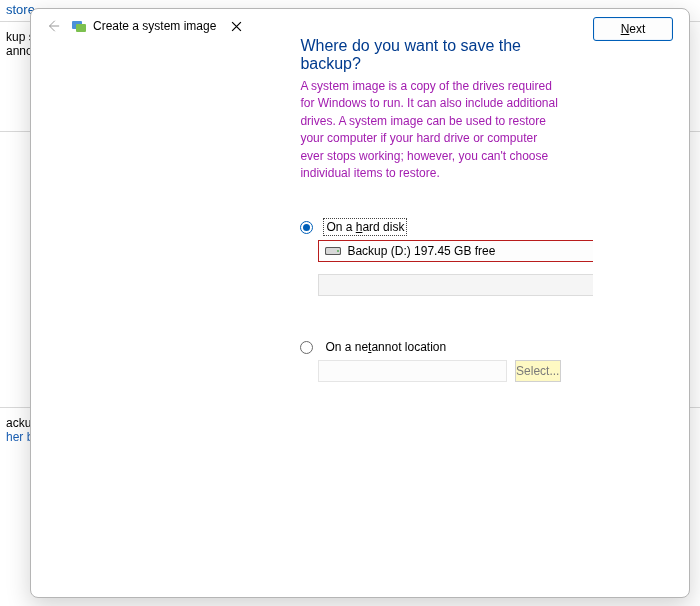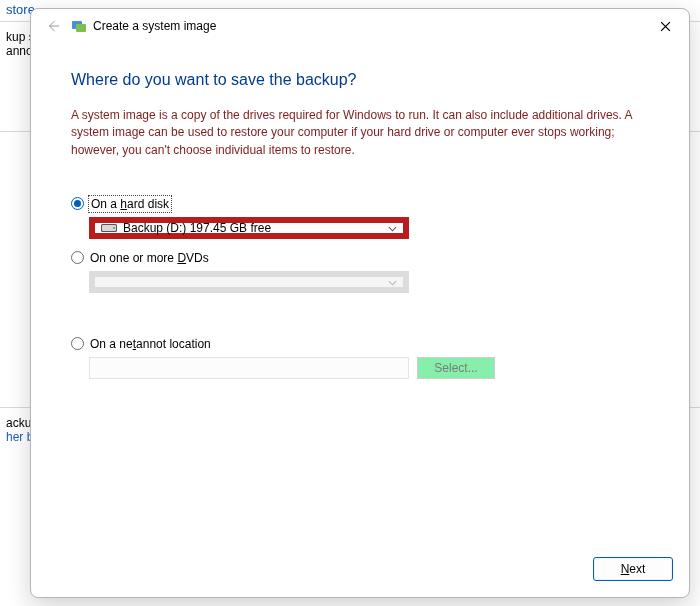--- a/index.html
+++ b/index.html
@@ -25,21 +25,21 @@
     position: absolute;
     left: 30px;
     top: 8px;
     width: 660px;
     height: 590px;
     background: #fff;
     border: 1px solid #b5b5b5;
     border-radius: 8px;
     box-shadow: 0 8px 24px rgba(0,0,0,0.18);
     display: flex;
-    flex-direction: column;
+    flex-direction: row;
   }
   .titlebar {
     height: 34px;
     display: flex;
     align-items: center;
     padding: 0 4px 0 10px;
   }
   .back-btn {
     width: 24px; height: 24px;
     display: flex; align-items: center; justify-content: center;
@@ -55,32 +55,32 @@
   }
   .content {
     flex: 1;
     padding: 10px 32px 0 40px;
     overflow: hidden;
   }
   .heading {
     color: #003b8e;
     font-size: 16px;
     font-weight: 400;
-    margin: 18px 0 18px 0;
+    margin: 18px 0 5px 0;
   }
   .desc {
     font-size: 12px;
     line-height: 1.45;
-    color: #7f1d1d;
+    color: #a21caf;
     margin-bottom: 38px;
   }
   .option-row {
     display: flex;
-    align-items: flex-start;
-    gap: 6px;
+    align-items: center;
+    gap: 12px;
     margin-bottom: 6px;
   }
   .radio {
     width: 13px; height: 13px;
     border-radius: 50%;
     border: 1px solid #6a6a6a;
     background: #fff;
     display: inline-flex;
     align-items: center; justify-content: center;
   }
@@ -88,21 +88,21 @@
   .radio-dot {
     width: 7px; height: 7px; border-radius: 50%; background: #005fb8;
   }
   .opt-label { font-size: 12px; position: relative;}
   .dashed-box { outline: 1px dotted #444; outline-offset: 1px; padding: 0 1px;}
   .underline-letter { text-decoration: underline; }
   .combo {
     margin: 6px 0 6px 18px;
     width: 320px;
     height: 22px;
-    border: 6px solid #b91c1c;
+    border: 1px solid #b91c1c;
     background: #fdfdfd;
     display: flex;
     align-items: center;
     padding: 0 3px 0 6px;
     font-size: 12px;
   }
   .combo.disabled { background: #f5f5f5; color:#999; border-color:#dcdcdc;}
   .combo .chev {
     margin-left: auto;
     color: #5a5a5a;
@@ -125,21 +125,21 @@
     display: flex; gap: 8px; align-items: center;
   }
   .net-input {
     width: 320px; height: 22px;
     border: 1px solid #e5e5e5;
     background: #fcfcfc;
   }
   .select-btn {
     width: 78px; height: 22px;
     border: 1px solid #d0d0d0;
-    background: #86efac;
+    background: #fef9c3;
     color: #7a7a7a;
     font-size: 12px;
     display:flex;align-items:center;justify-content:center;
   }
   .footer {
     height: 48px;
     display: flex;
     align-items: center;
     justify-content: flex-end;
     gap: 10px;
@@ -219,24 +219,20 @@
         <span>Backup (D:)  197.45 GB free</span>
         <span class="chev">
           <svg width="9" height="6" viewBox="0 0 10 6">
               <path d="M1 1 L5 5 L9 1" fill="none" stroke="#5a5a5a" stroke-width="1.2"></path>
             </svg>
         </span>
       </div>
     </div>
 
     <div class="opt-block">
-      <div class="option-row">
-        <span class="radio"></span>
-        <span class="opt-label"><span>On one or more </span><span class="underline-letter">D</span><span>VDs</span></span>
-      </div>
       <div class="combo disabled">
         <span></span>
         <span class="chev">
           <svg width="9" height="6" viewBox="0 0 10 6">
               <path d="M1 1 L5 5 L9 1" fill="none" stroke="#b8b8b8" stroke-width="1.2"></path>
             </svg>
         </span>
       </div>
       <div class="warn-row-spacer"></div>
     </div>

